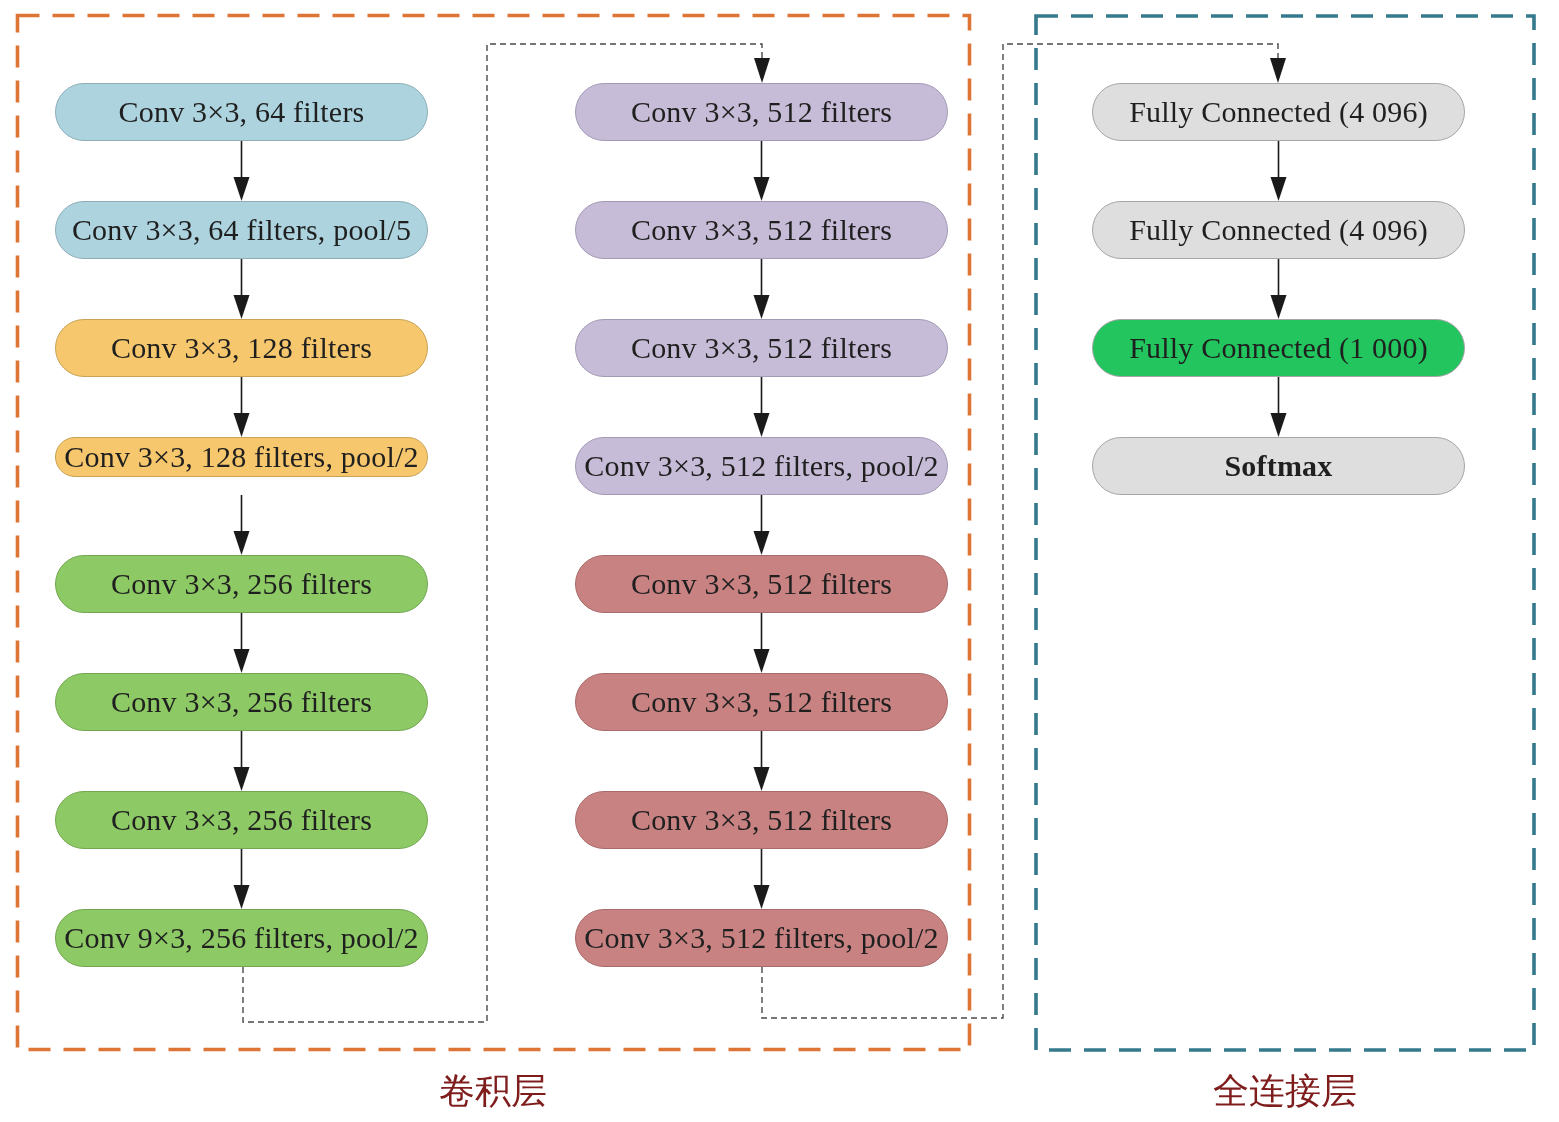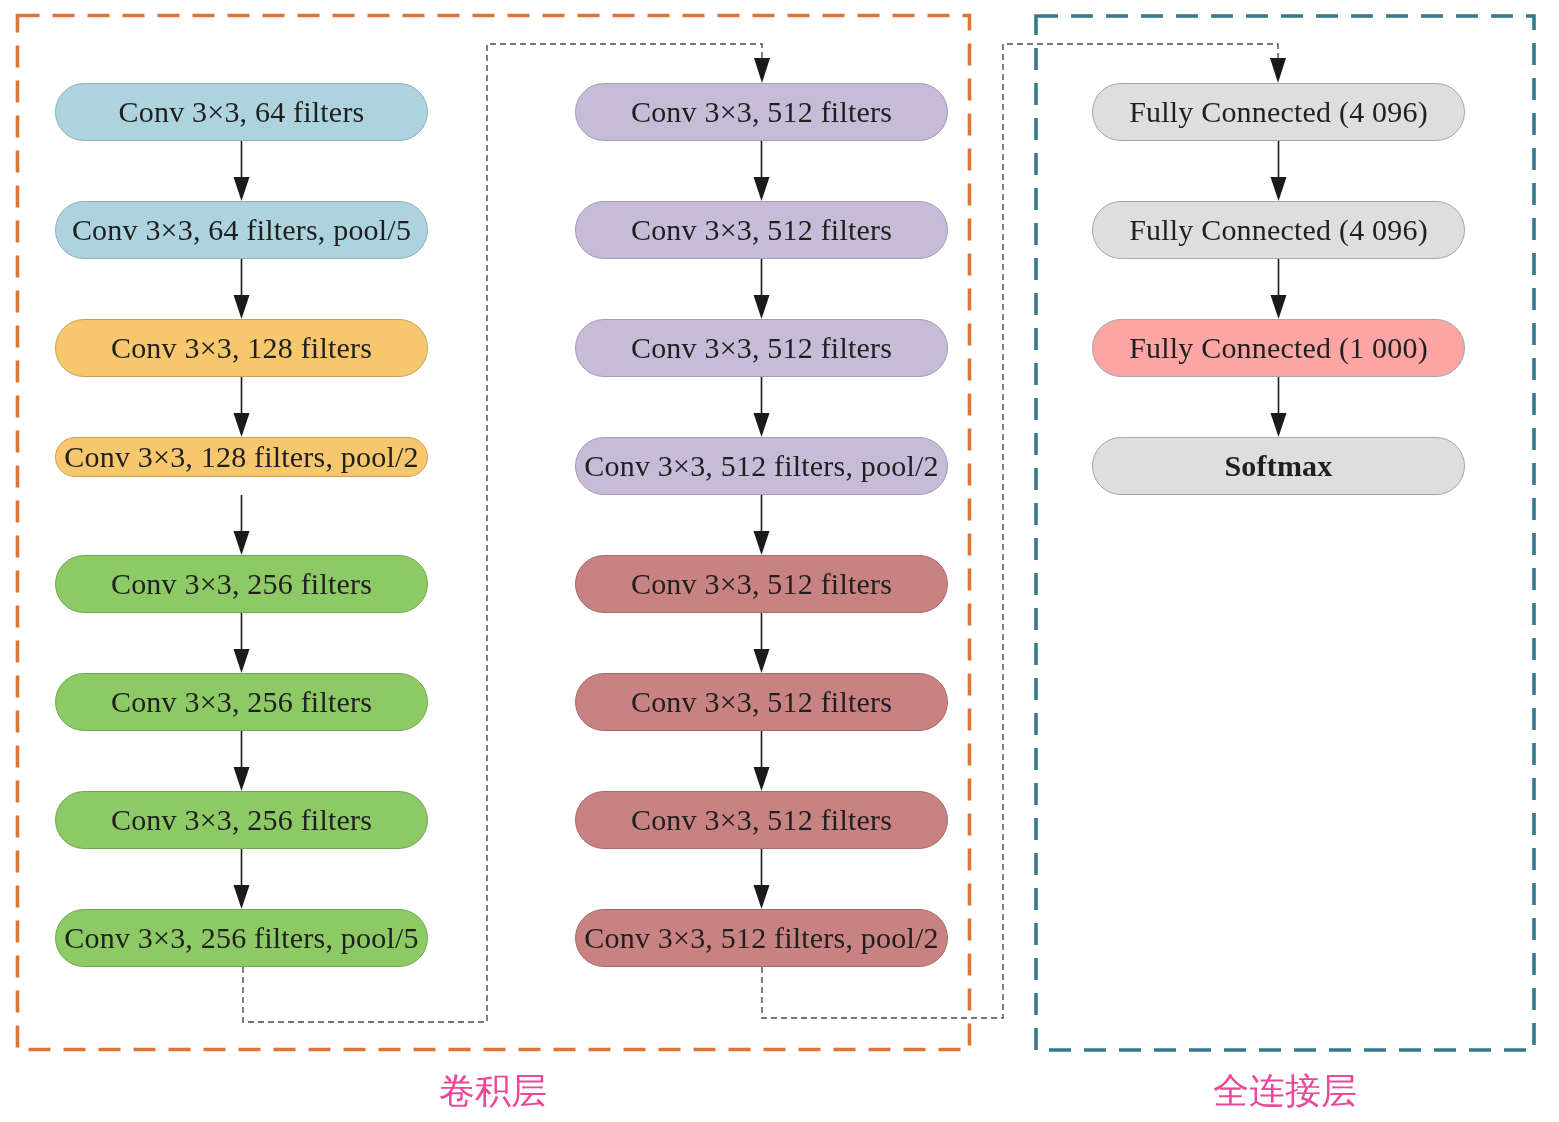--- a/index.html
+++ b/index.html
@@ -38,21 +38,21 @@
     letter-spacing: 0.2px;
   }
   .group-caption {
     position: absolute;
     width: 300px;
     top: 1068px;
     height: 46px;
     line-height: 46px;
     text-align: center;
     font-size: 36px;
-    color: #ec4899;
+    color: #7f1d1d;
     font-family: "Liberation Serif", "DejaVu Serif", serif;
   }
   #caption-conv { left: 343px; }
   #caption-fc   { left: 1135px; }
 </style>
 </head>
 <body>
 
 <div class="canvas">
 
@@ -104,34 +104,34 @@
   </svg>
 
   <div id="col0">
       <div class="layer-box" style="left: 55px; top: 83px; width: 373px; height: 58px; background: rgb(172, 211, 222); border-color: rgb(143, 174, 184); text-align: right;">Conv 3×3, 64 filters</div>
       <div class="layer-box" style="left: 55px; top: 201px; width: 373px; height: 58px; background: rgb(172, 211, 222); border-color: rgb(143, 174, 184);">Conv 3×3, 64 filters, pool/5</div>
       <div class="layer-box" style="left: 55px; top: 319px; width: 373px; height: 58px; background: rgb(246, 199, 108); border-color: rgb(201, 163, 85); text-align: center;">Conv 3×3, 128 filters</div>
       <div class="layer-box" style="left: 55px; top: 437px; width: 373px; height: 40px; background: rgb(246, 199, 108); border-color: rgb(201, 163, 85);">Conv 3×3, 128 filters, pool/2</div>
       <div class="layer-box" style="left: 55px; top: 555px; width: 373px; height: 58px; background: rgb(141, 201, 101); border-color: rgb(115, 168, 81);">Conv 3×3, 256 filters</div>
       <div class="layer-box" style="left: 55px; top: 673px; width: 373px; height: 58px; background: rgb(141, 201, 101); border-color: rgb(115, 168, 81);">Conv 3×3, 256 filters</div>
       <div class="layer-box" style="left: 55px; top: 791px; width: 373px; height: 58px; background: rgb(141, 201, 101); border-color: rgb(115, 168, 81);">Conv 3×3, 256 filters</div>
-      <div class="layer-box" style="left: 55px; top: 909px; width: 373px; height: 58px; background: rgb(141, 201, 101); border-color: rgb(115, 168, 81);">Conv 3×3, 256 filters, pool/5</div>
+      <div class="layer-box" style="left: 55px; top: 909px; width: 373px; height: 58px; background: rgb(141, 201, 101); border-color: rgb(115, 168, 81);">Conv 9×3, 256 filters, pool/2</div>
     </div>
   <div id="col1">
       <div class="layer-box" style="left: 575px; top: 83px; width: 373px; height: 58px; background: rgb(198, 188, 215); border-color: rgb(164, 154, 182);">Conv 3×3, 512 filters</div>
       <div class="layer-box" style="left: 575px; top: 201px; width: 373px; height: 58px; background: rgb(198, 188, 215); border-color: rgb(164, 154, 182);">Conv 3×3, 512 filters</div>
       <div class="layer-box" style="left: 575px; top: 319px; width: 373px; height: 58px; background: rgb(198, 188, 215); border-color: rgb(164, 154, 182);">Conv 3×3, 512 filters</div>
       <div class="layer-box" style="left: 575px; top: 437px; width: 373px; height: 58px; background: rgb(198, 188, 215); border-color: rgb(164, 154, 182);">Conv 3×3, 512 filters, pool/2</div>
       <div class="layer-box" style="left: 575px; top: 555px; width: 373px; height: 58px; background: rgb(201, 130, 130); border-color: rgb(168, 106, 106);">Conv 3×3, 512 filters</div>
       <div class="layer-box" style="left: 575px; top: 673px; width: 373px; height: 58px; background: rgb(201, 130, 130); border-color: rgb(168, 106, 106);">Conv 3×3, 512 filters</div>
       <div class="layer-box" style="left: 575px; top: 791px; width: 373px; height: 58px; background: rgb(201, 130, 130); border-color: rgb(168, 106, 106);">Conv 3×3, 512 filters</div>
       <div class="layer-box" style="left: 575px; top: 909px; width: 373px; height: 58px; background: rgb(201, 130, 130); border-color: rgb(168, 106, 106);">Conv 3×3, 512 filters, pool/2</div>
     </div>
   <div id="col2">
       <div class="layer-box" style="left: 1092px; top: 83px; width: 373px; height: 58px; background: rgb(222, 222, 222); border-color: rgb(166, 166, 166);">Fully Connected (4 096)</div>
       <div class="layer-box" style="left: 1092px; top: 201px; width: 373px; height: 58px; background: rgb(222, 222, 222); border-color: rgb(166, 166, 166);">Fully Connected (4 096)</div>
-      <div class="layer-box" style="left: 1092px; top: 319px; width: 373px; height: 58px; background: #fca5a5; border-color: rgb(166, 166, 166);">Fully Connected (1 000)</div>
+      <div class="layer-box" style="left: 1092px; top: 319px; width: 373px; height: 58px; background: #22c55e; border-color: rgb(166, 166, 166);">Fully Connected (1 000)</div>
       <div class="layer-box" style="left: 1092px; top: 437px; width: 373px; height: 58px; background: rgb(222, 222, 222); border-color: rgb(166, 166, 166); font-weight: bold;">Softmax</div>
     </div>
 
   <div class="group-caption" id="caption-conv">卷积层</div>
   <div class="group-caption" id="caption-fc">全连接层</div>
 </div>
 
 </body></html>

